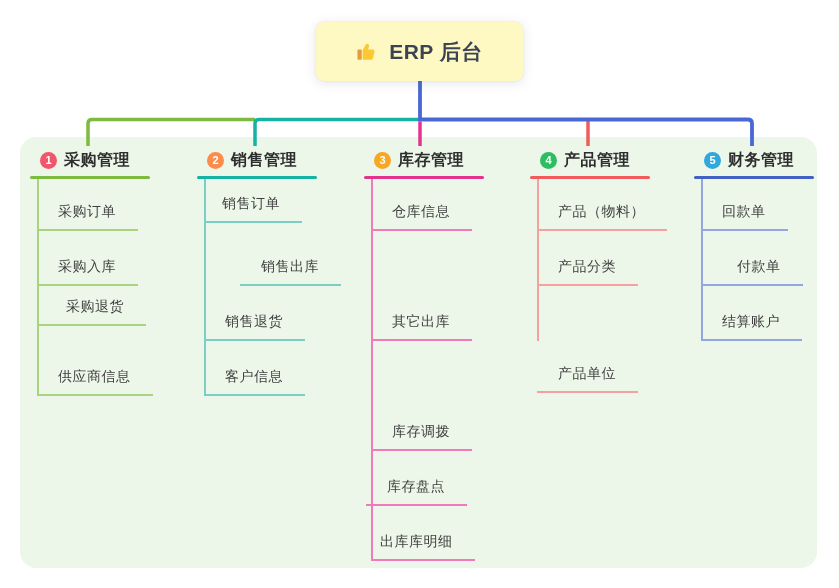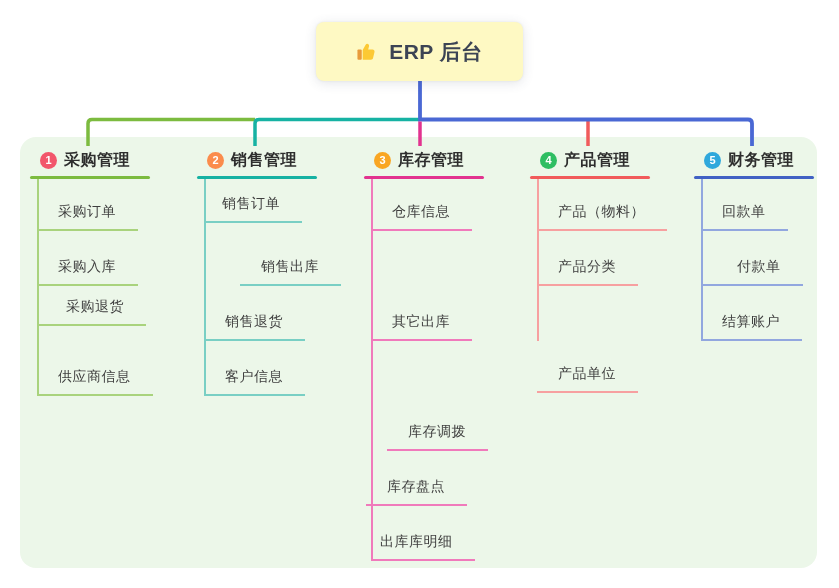--- a/index.html
+++ b/index.html
@@ -89,21 +89,21 @@
     <div class="item" style="left: 204px; top: 313px; border-bottom-color: rgb(121, 207, 196);">销售退货</div>
     <div class="item" style="left: 204px; top: 368px; border-bottom-color: rgb(121, 207, 196);">客户信息</div>
     <div class="branch-header" style="left: 374px; top: 150px;">
       <span class="badge" style="background: rgb(249, 166, 35);">3</span>
       <span class="branch-label">库存管理</span>
     </div>
     <div class="branch-underline" style="left: 364px; width: 120px; background: rgb(226, 51, 143);"></div>
     <div class="branch-vline" style="left: 371px; top: 179px; height: 382px; background: rgb(240, 122, 187);"></div>
     <div class="item" style="left: 371px; top: 203px; border-bottom-color: rgb(240, 122, 187);">仓库信息</div>
     <div class="item" style="left: 371px; top: 313px; border-bottom-color: rgb(240, 122, 187);">其它出库</div>
-    <div class="item" style="left: 387px; top: 423px; border-bottom-color: rgb(240, 122, 187);">库存调拨</div>
+    <div class="item" style="left: 371px; top: 423px; border-bottom-color: rgb(240, 122, 187);">库存调拨</div>
     <div class="item" style="left: 366px; top: 478px; border-bottom-color: rgb(240, 122, 187);">库存盘点</div>
     <div class="item" style="left: 371px; top: 533px; border-bottom-color: rgb(240, 122, 187); padding-left: 9px;">出库库明细</div>
     <div class="branch-header" style="left: 540px; top: 150px;">
       <span class="badge" style="background: rgb(46, 190, 98);">4</span>
       <span class="branch-label">产品管理</span>
     </div>
     <div class="branch-underline" style="left: 530px; width: 120px; background: rgb(241, 91, 91);"></div>
     <div class="branch-vline" style="left: 537px; top: 179px; height: 162px; background: rgb(247, 160, 160);"></div>
     <div class="item" style="left: 537px; top: 203px; border-bottom-color: rgb(247, 160, 160);">产品（物料）</div>
     <div class="item" style="left: 537px; top: 258px; border-bottom-color: rgb(247, 160, 160);">产品分类</div>

